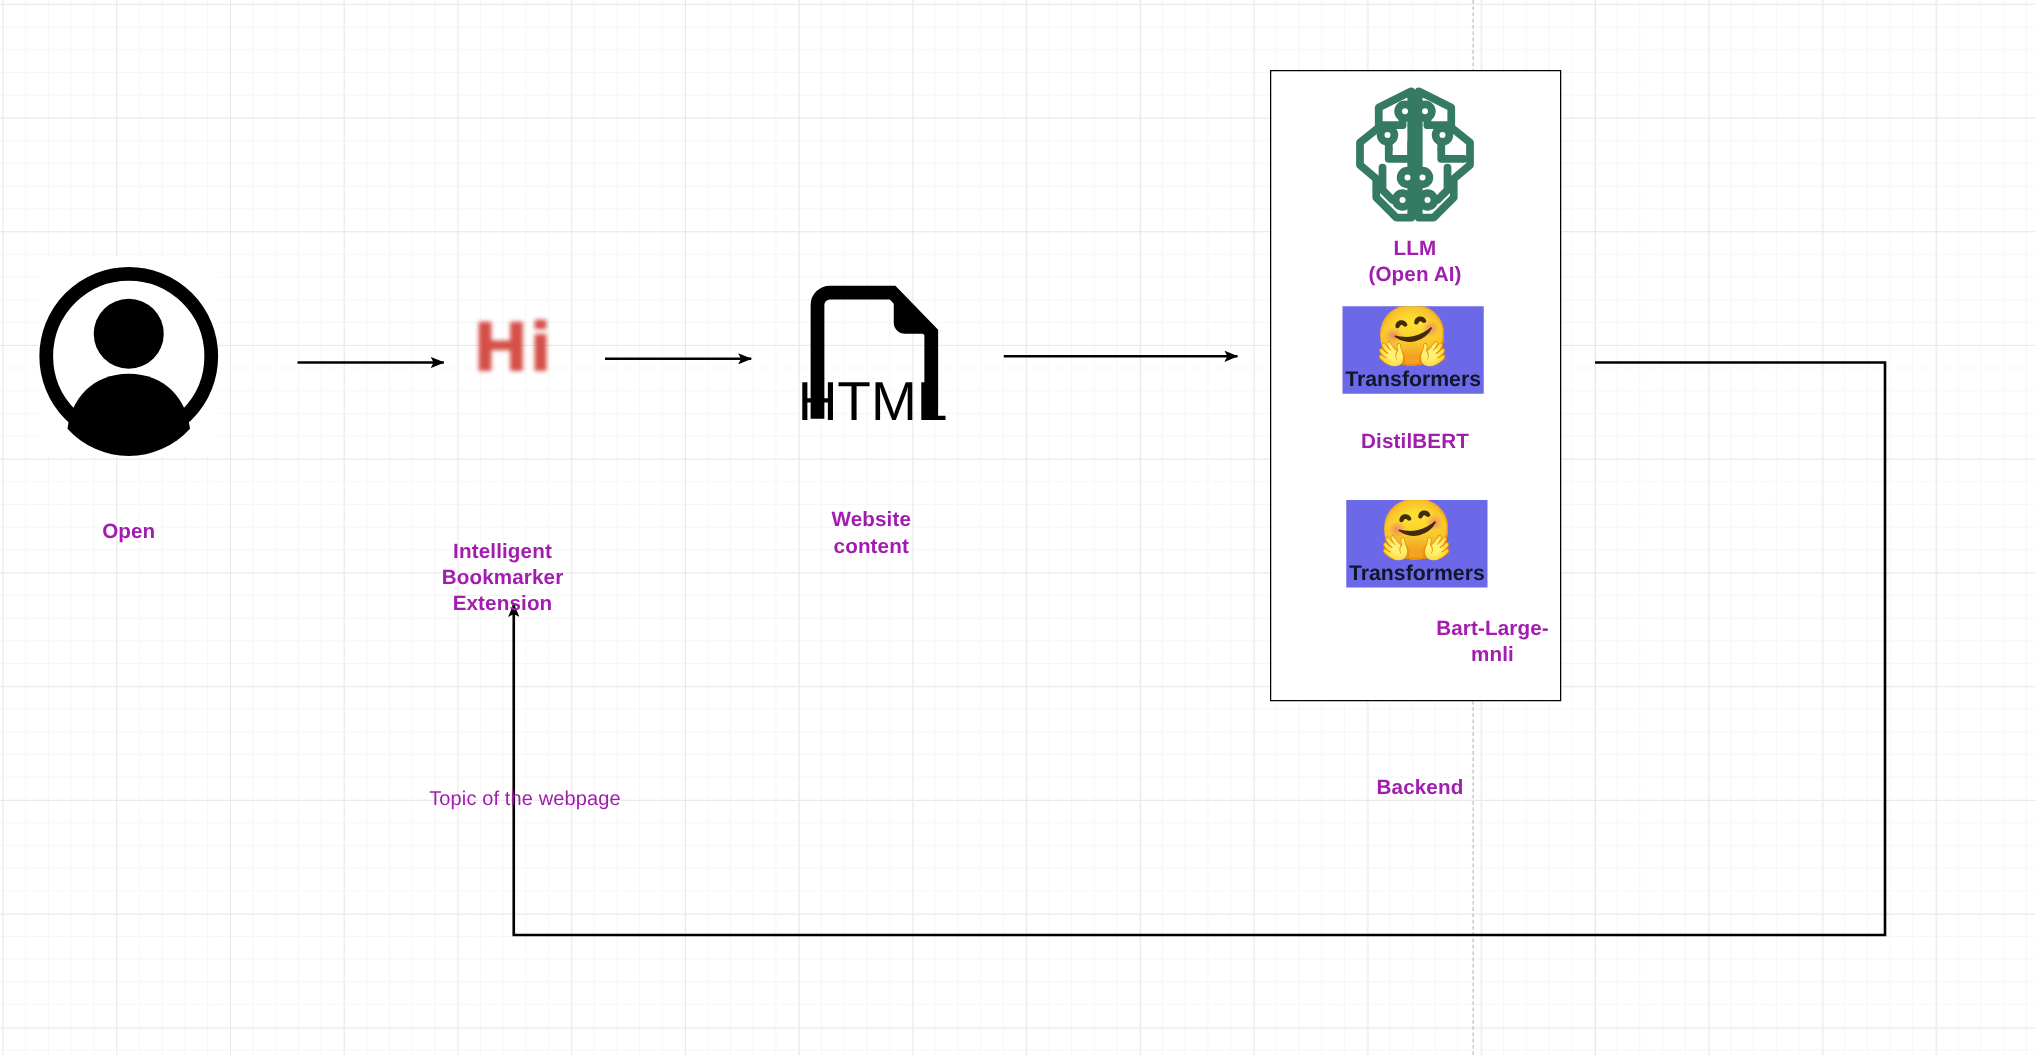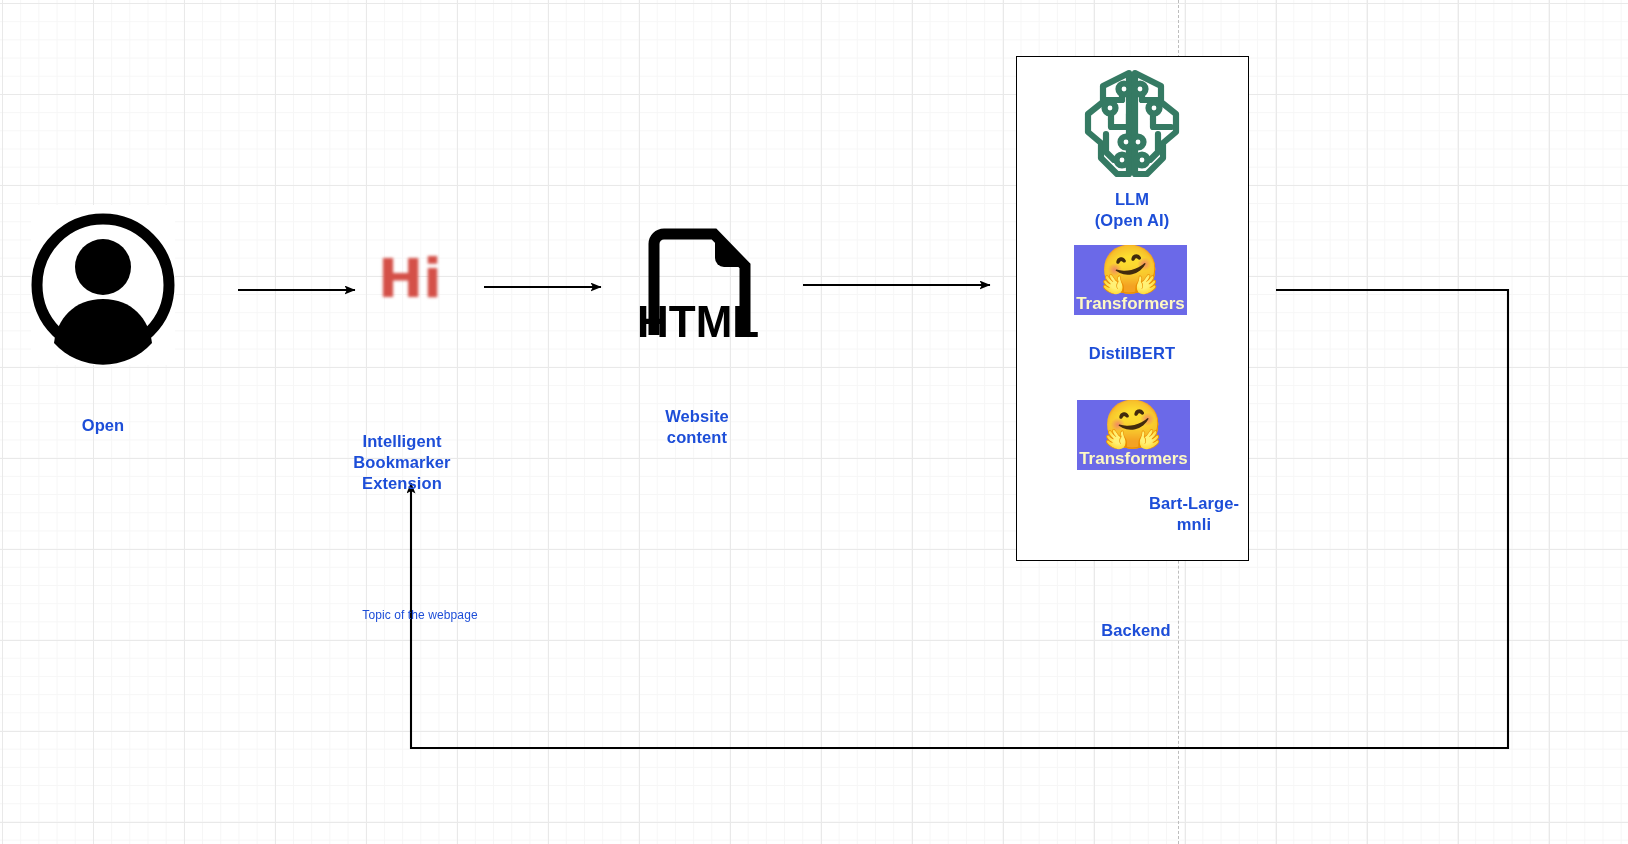--- a/index.html
+++ b/index.html
@@ -26,67 +26,67 @@
   }
   
   #page-break{
     position:absolute;left:1178px;top:0;width:0;height:844px;
     border-left:1px dashed #bdbdbd;
   }
   #canvas{position:absolute;left:0;top:0;width:1628px;height:844px;}
 
   .node{position:absolute;}
   .label{
-    position:absolute;text-align:center;color:#1d4ed8;
+    position:absolute;text-align:center;color:#a21caf;
     font-weight:bold;font-size:16.5px;line-height:21px;
     letter-spacing:0.1px;white-space:pre-line;
   }
-  .label.plain{font-weight:normal;font-size:12px;}
+  .label.plain{font-weight:normal;font-size:16px;margin-top:24px;}
 
   
   #user-node{left:31px;top:205px;width:144px;height:160px;background:#fff;}
 
   
   #hi-node{left:378px;top:250px;width:62px;height:58px;}
   #hi-text{
     font-family:"DejaVu Sans",sans-serif;
     font-weight:bold;font-size:54px;line-height:58px;
     color:#d45048;
     text-align:center;
     filter:blur(1.6px);
     -webkit-font-smoothing:antialiased;
   }
 
   
   #html-node{left:645px;top:228px;width:106px;height:116px;}
   #html-word{
     position:absolute;left:637px;top:300px;width:122px;
-    color:#000;
+    text-align:center;color:#000;
     font-family:"Liberation Sans","DejaVu Sans",sans-serif;
-    font-weight:bold;font-size:44px;line-height:44px;
+    font-weight:normal;font-size:44px;line-height:44px;
   }
 
   
   #backend-box{
     left:1016px;top:56px;width:233px;height:505px;
     background:#ffffff;border:1.6px solid #000;box-sizing:border-box;
   }
   
   .hf-card{
     position:absolute;width:113px;height:70px;
     background:#6b69e8;overflow:hidden;
   }
   .hf-emoji{
     position:absolute;left:0;top:-6px;width:113px;
     text-align:center;font-size:48px;line-height:60px;
     font-family:"DejaVu Sans",sans-serif;
   }
   .hf-word{
     position:absolute;left:0;bottom:1px;width:113px;text-align:center;
-    color:#fef9c3;font-weight:bold;font-size:17px;line-height:20px;
+    color:#0f172a;font-weight:bold;font-size:17px;line-height:20px;
     font-family:"Liberation Sans","DejaVu Sans",sans-serif;
   }
   #hf-card-1{left:1074px;top:245px;}
   #hf-card-2{left:1077px;top:400px;}
 
   svg{overflow:visible;}
 </style>
 </head>
 <body>
 

